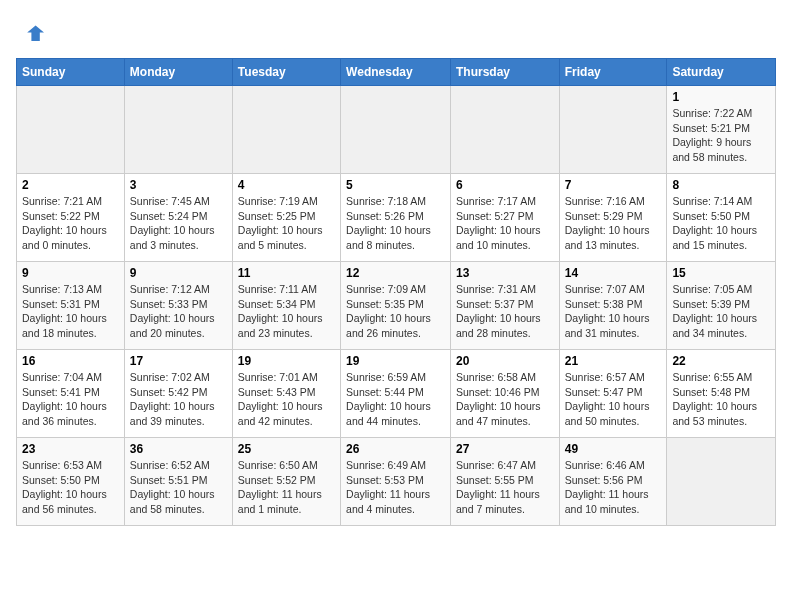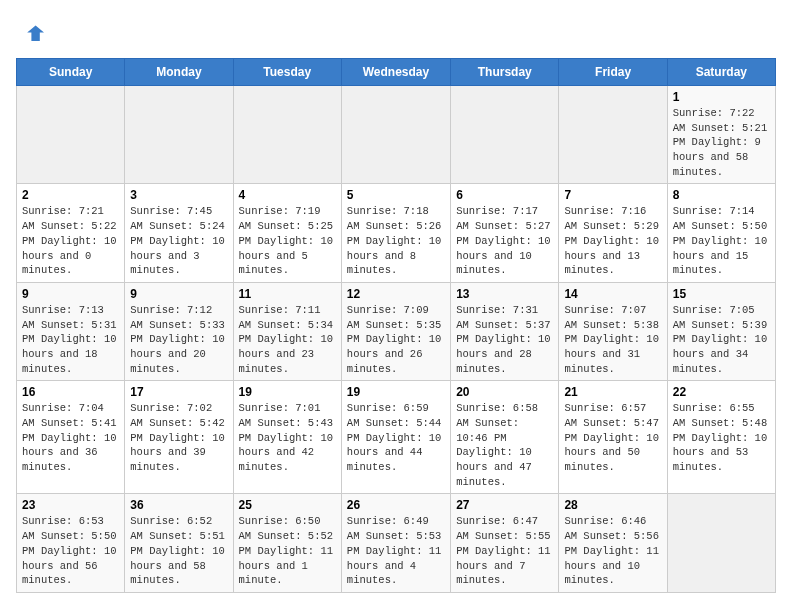--- a/index.html
+++ b/index.html
@@ -45,21 +45,21 @@
       color: #444;
     }
     table {
       width: 100%;
       border-collapse: collapse;
       font-size: 11px;
     }
     thead tr th {
       background-color: #3a7dc9;
       color: #fff;
-      text-align: center;
+      text-align: left;
       padding: 6px 5px;
       font-size: 12px;
       font-weight: bold;
       border: 1px solid #2a6ab8;
     }
     tbody tr td {
       border: 1px solid #ccc;
       vertical-align: top;
       padding: 4px 5px;
       height: 88px;
@@ -72,21 +72,20 @@
     .day-number {
       font-weight: bold;
       font-size: 12px;
       display: block;
       margin-bottom: 2px;
     }
     .day-info {
       color: #333;
       font-size: 10.5px;
       line-height: 1.4;
-      font-family: Liberation Mono, monospace;
     }
     td.empty {
       background: #f0f0f0 !important;
     }
   </style>
 </head>
 <body>
 
 <div class="header-section">
   <div class="logo">
@@ -289,21 +288,21 @@
 Sunset: 5:53 PM
 Daylight: 11 hours and 4 minutes.</div>
         </td>
         <td>
           <span class="day-number">27</span>
           <div class="day-info">Sunrise: 6:47 AM
 Sunset: 5:55 PM
 Daylight: 11 hours and 7 minutes.</div>
         </td>
         <td>
-          <span class="day-number">28</span>
+          <span class="day-number">49</span>
           <div class="day-info">Sunrise: 6:46 AM
 Sunset: 5:56 PM
 Daylight: 11 hours and 10 minutes.</div>
         </td>
         <td class="empty"></td>
       </tr>
     </tbody>
 </table>
 
 </body></html>

